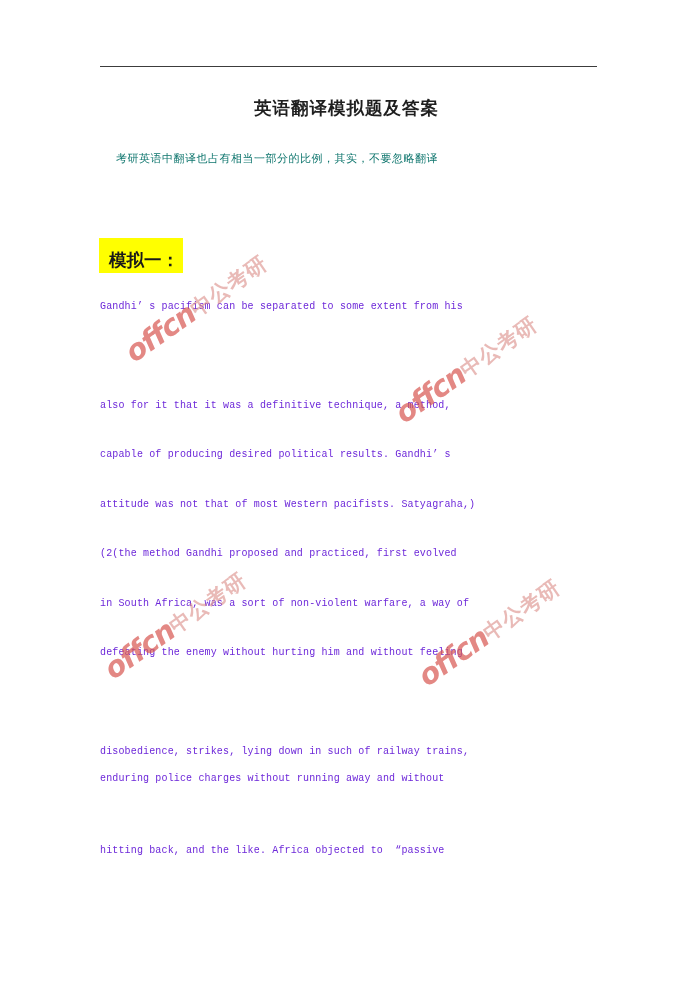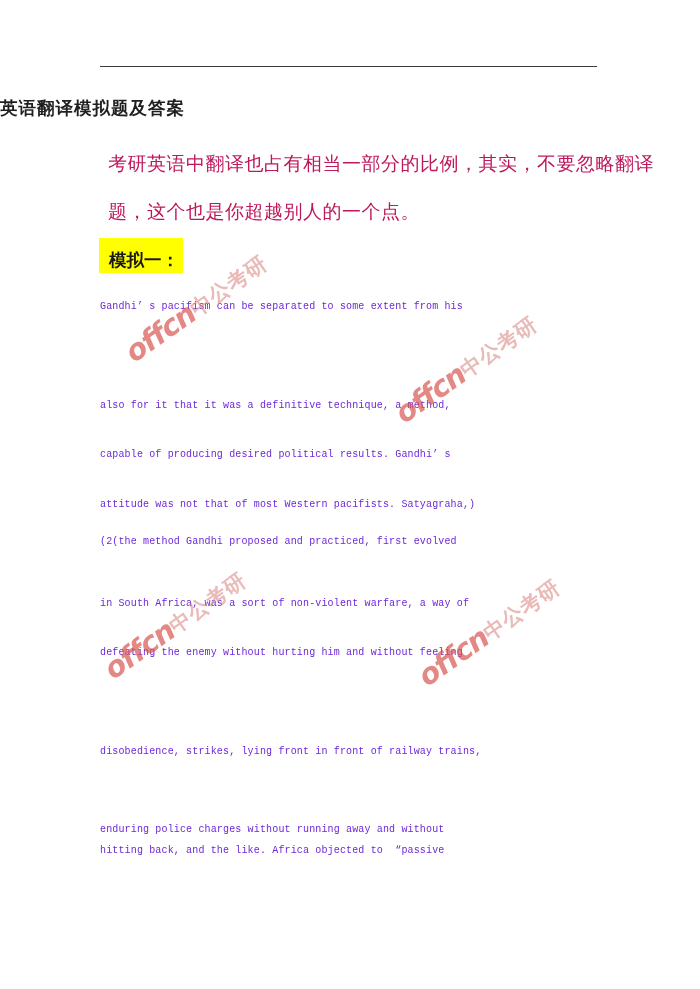--- a/index.html
+++ b/index.html
@@ -18,33 +18,33 @@
   .rule-top {
     position: absolute;
     left: 100px; top: 66px;
     width: 497px; height: 0;
     border-top: 1.5px solid #3c3c3c;
   }
   .doc-title {
     position: absolute;
     left: 0; top: 96px;
     width: 693px;
-    text-align: left;
+    text-align: center;
     font-size: 17.5px;
     font-weight: bold;
     color: #1f1f1f;
     letter-spacing: 1px;
     font-family: "Liberation Serif", "DejaVu Serif", serif;
   }
   .cn-line {
     position: absolute;
-    left: 108px;
+    left: 116px;
     width: 520px;
-    font-size: 19px;
-    color: #be185d;
+    font-size: 11px;
+    color: #0f766e;
     letter-spacing: 0.5px;
     white-space: pre;
     font-family: "Liberation Serif", "DejaVu Serif", serif;
   }
   .cn-line-1 { top: 151px; }
   .cn-line-2 { top: 199px; }
   .section-highlight {
     position: absolute;
     left: 99px; top: 238px;
     min-width: 62px;
@@ -103,33 +103,32 @@
 </head>
 <body>
 
 <div class="page">
 
   <div class="rule-top"></div>
 
   <div class="doc-title">英语翻译模拟题及答案</div>
 
   <div class="cn-line cn-line-1">考研英语中翻译也占有相当一部分的比例，其实，不要忽略翻译</div>
-  <div class="cn-line cn-line-2">题，这个也是你超越别人的一个点。</div>
 
   <div class="section-highlight">模拟一：</div>
 
   <div class="en-line" style="top:301px">Gandhi’ s pacifism can be separated to some extent from his</div>
   <div class="en-line" style="top:400px">also for it that it was a definitive technique, a method,</div>
   <div class="en-line" style="top:499px">attitude was not that of most Western pacifists. Satyagraha,)</div>
   <div class="en-line" style="top:449px">capable of producing desired political results. Gandhi’ s</div>
-  <div class="en-line" style="top:536px">(2(the method Gandhi proposed and practiced, first evolved</div>
+  <div class="en-line" style="top:548px">(2(the method Gandhi proposed and practiced, first evolved</div>
   <div class="en-line" style="top:598px">in South Africa, was a sort of non-violent warfare, a way of</div>
   <div class="en-line" style="top:647px">defeating the enemy without hurting him and without feeling</div>
-  <div class="en-line" style="top:746px">disobedience, strikes, lying front in front of railway trains,</div>
-  <div class="en-line" style="top:824px">enduring police charges without running away and without</div>
+  <div class="en-line" style="top:746px">disobedience, strikes, lying down in such of railway trains,</div>
+  <div class="en-line" style="top:773px">enduring police charges without running away and without</div>
   <div class="en-line" style="top:845px">hitting back, and the like. Africa objected to  “passive</div>
 
   <div class="wm wm-1"><span class="wm-logo">offcn</span><span class="wm-cn">中公考研</span></div>
   <div class="wm wm-2"><span class="wm-logo">offcn</span><span class="wm-cn">中公考研</span></div>
   <div class="wm wm-3"><span class="wm-logo">offcn</span><span class="wm-cn">中公考研</span></div>
   <div class="wm wm-4"><span class="wm-logo">offcn</span><span class="wm-cn">中公考研</span></div>
 
 </div>
 
 </body></html>

